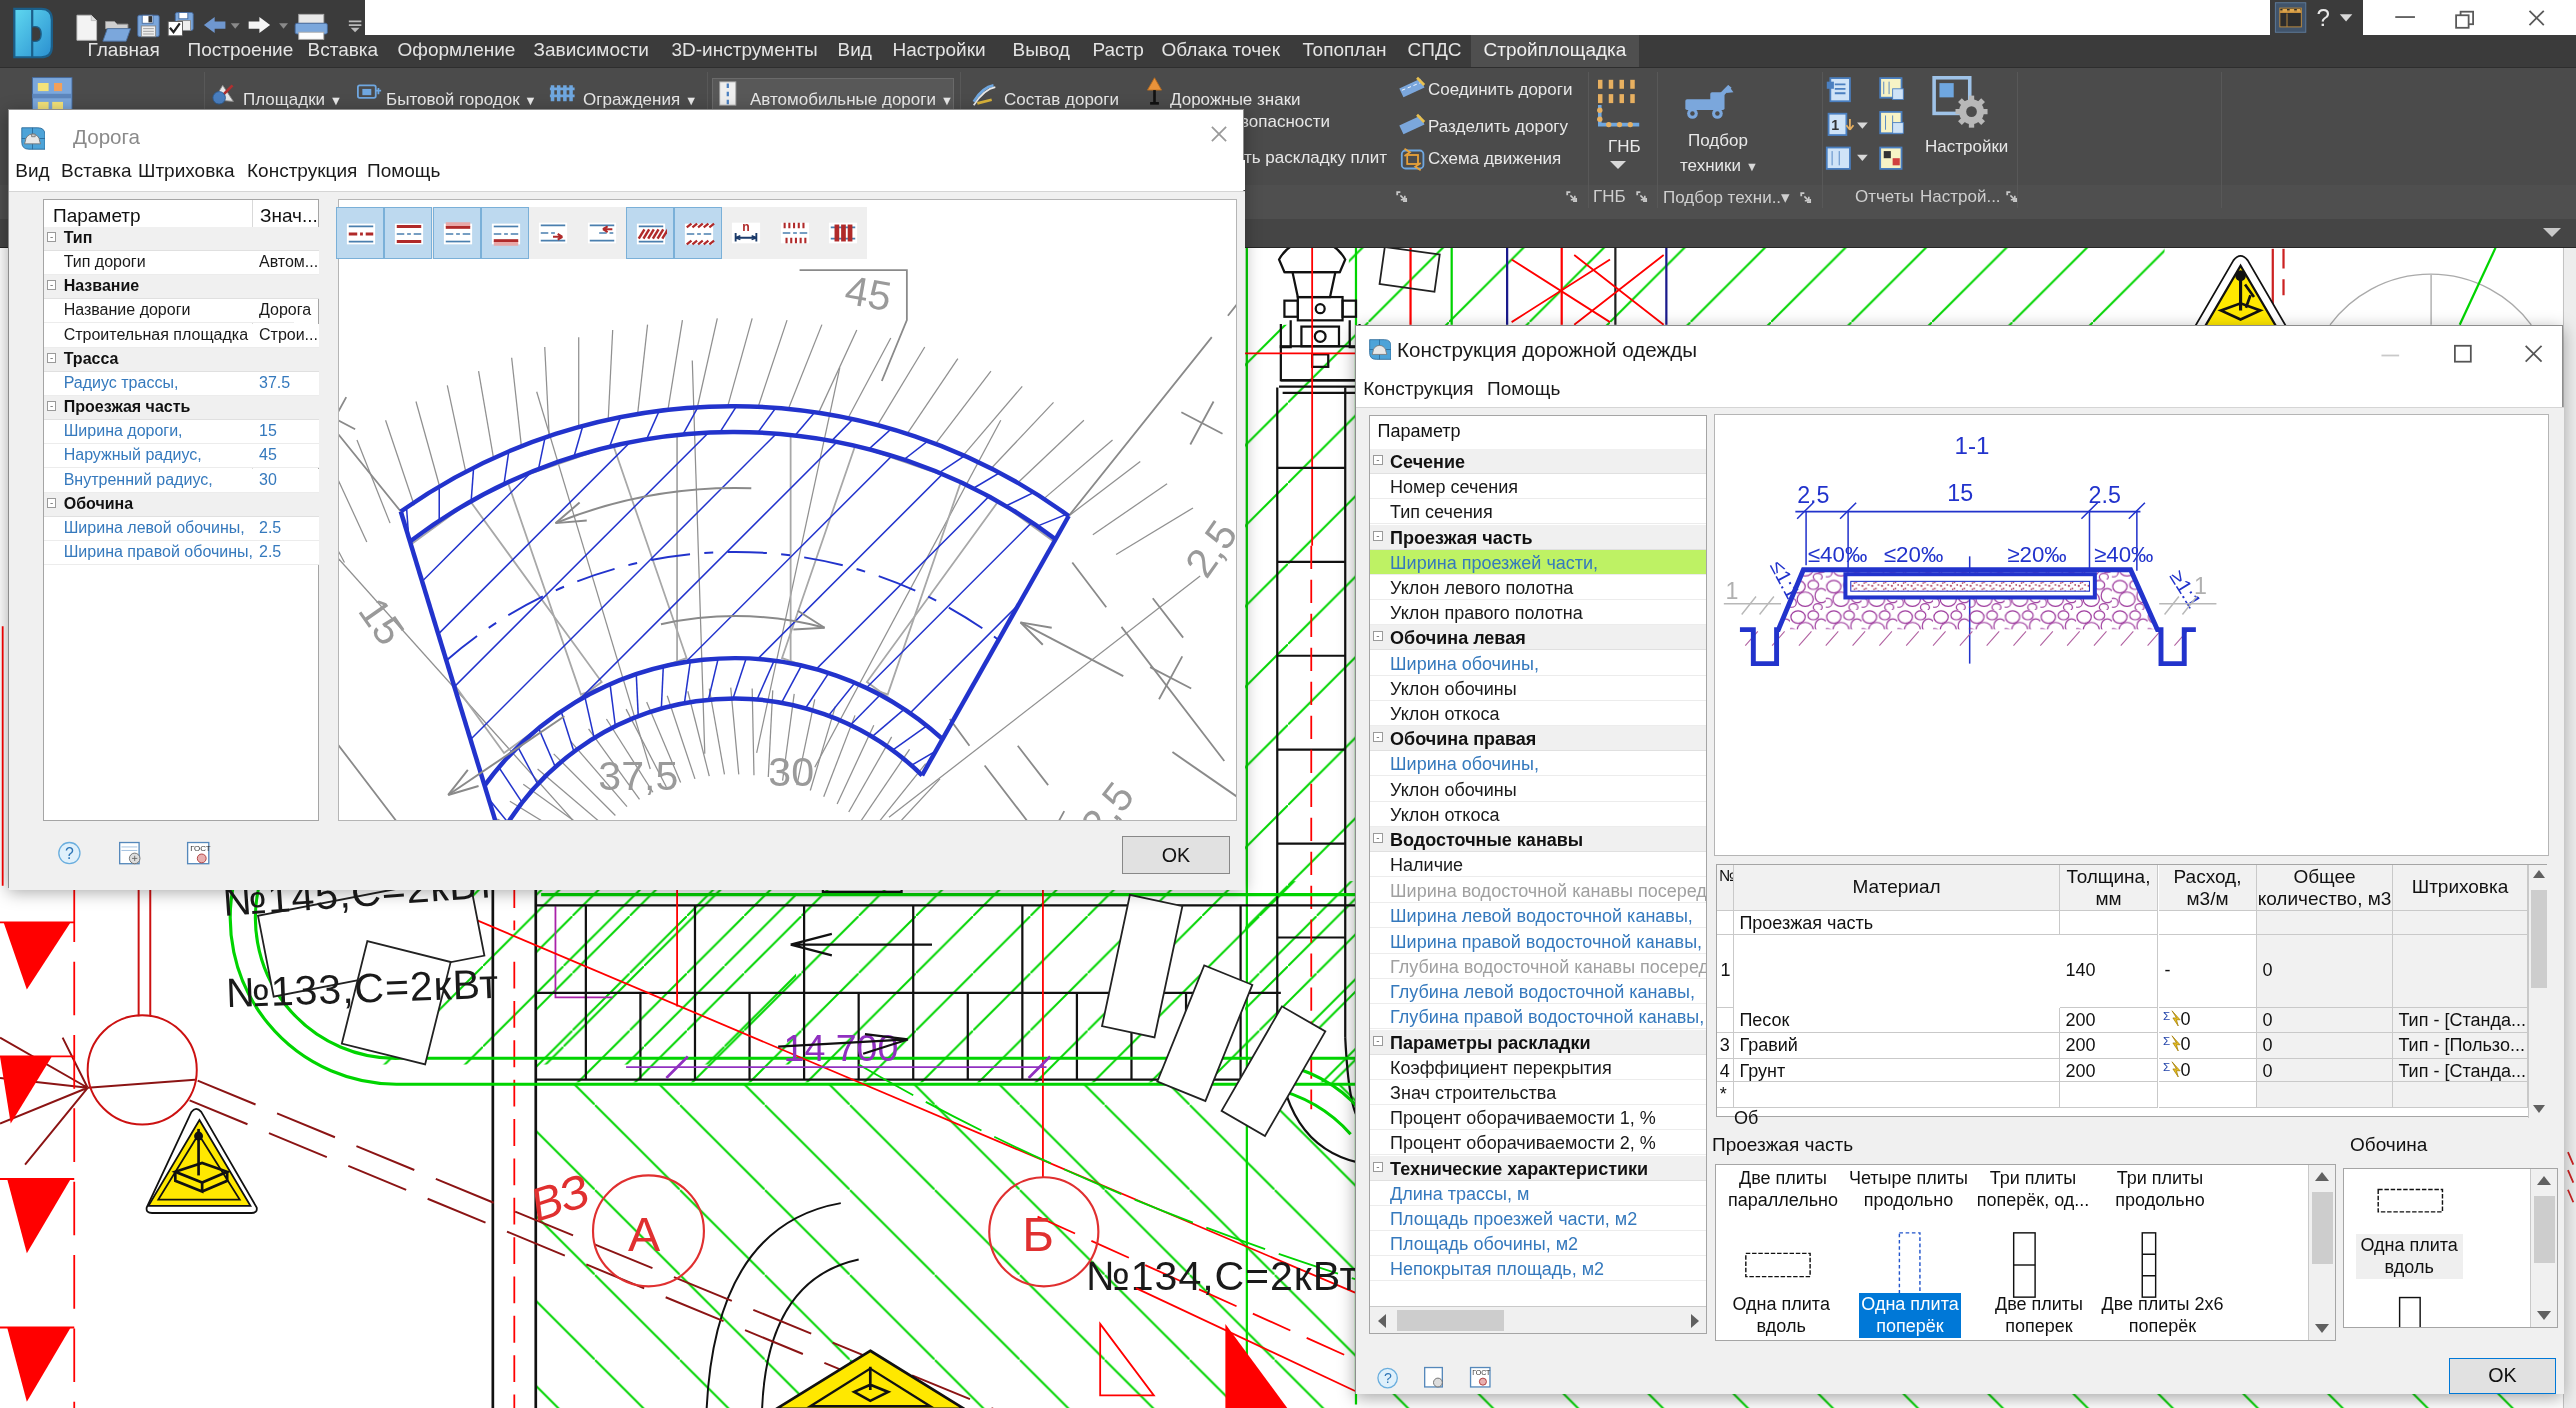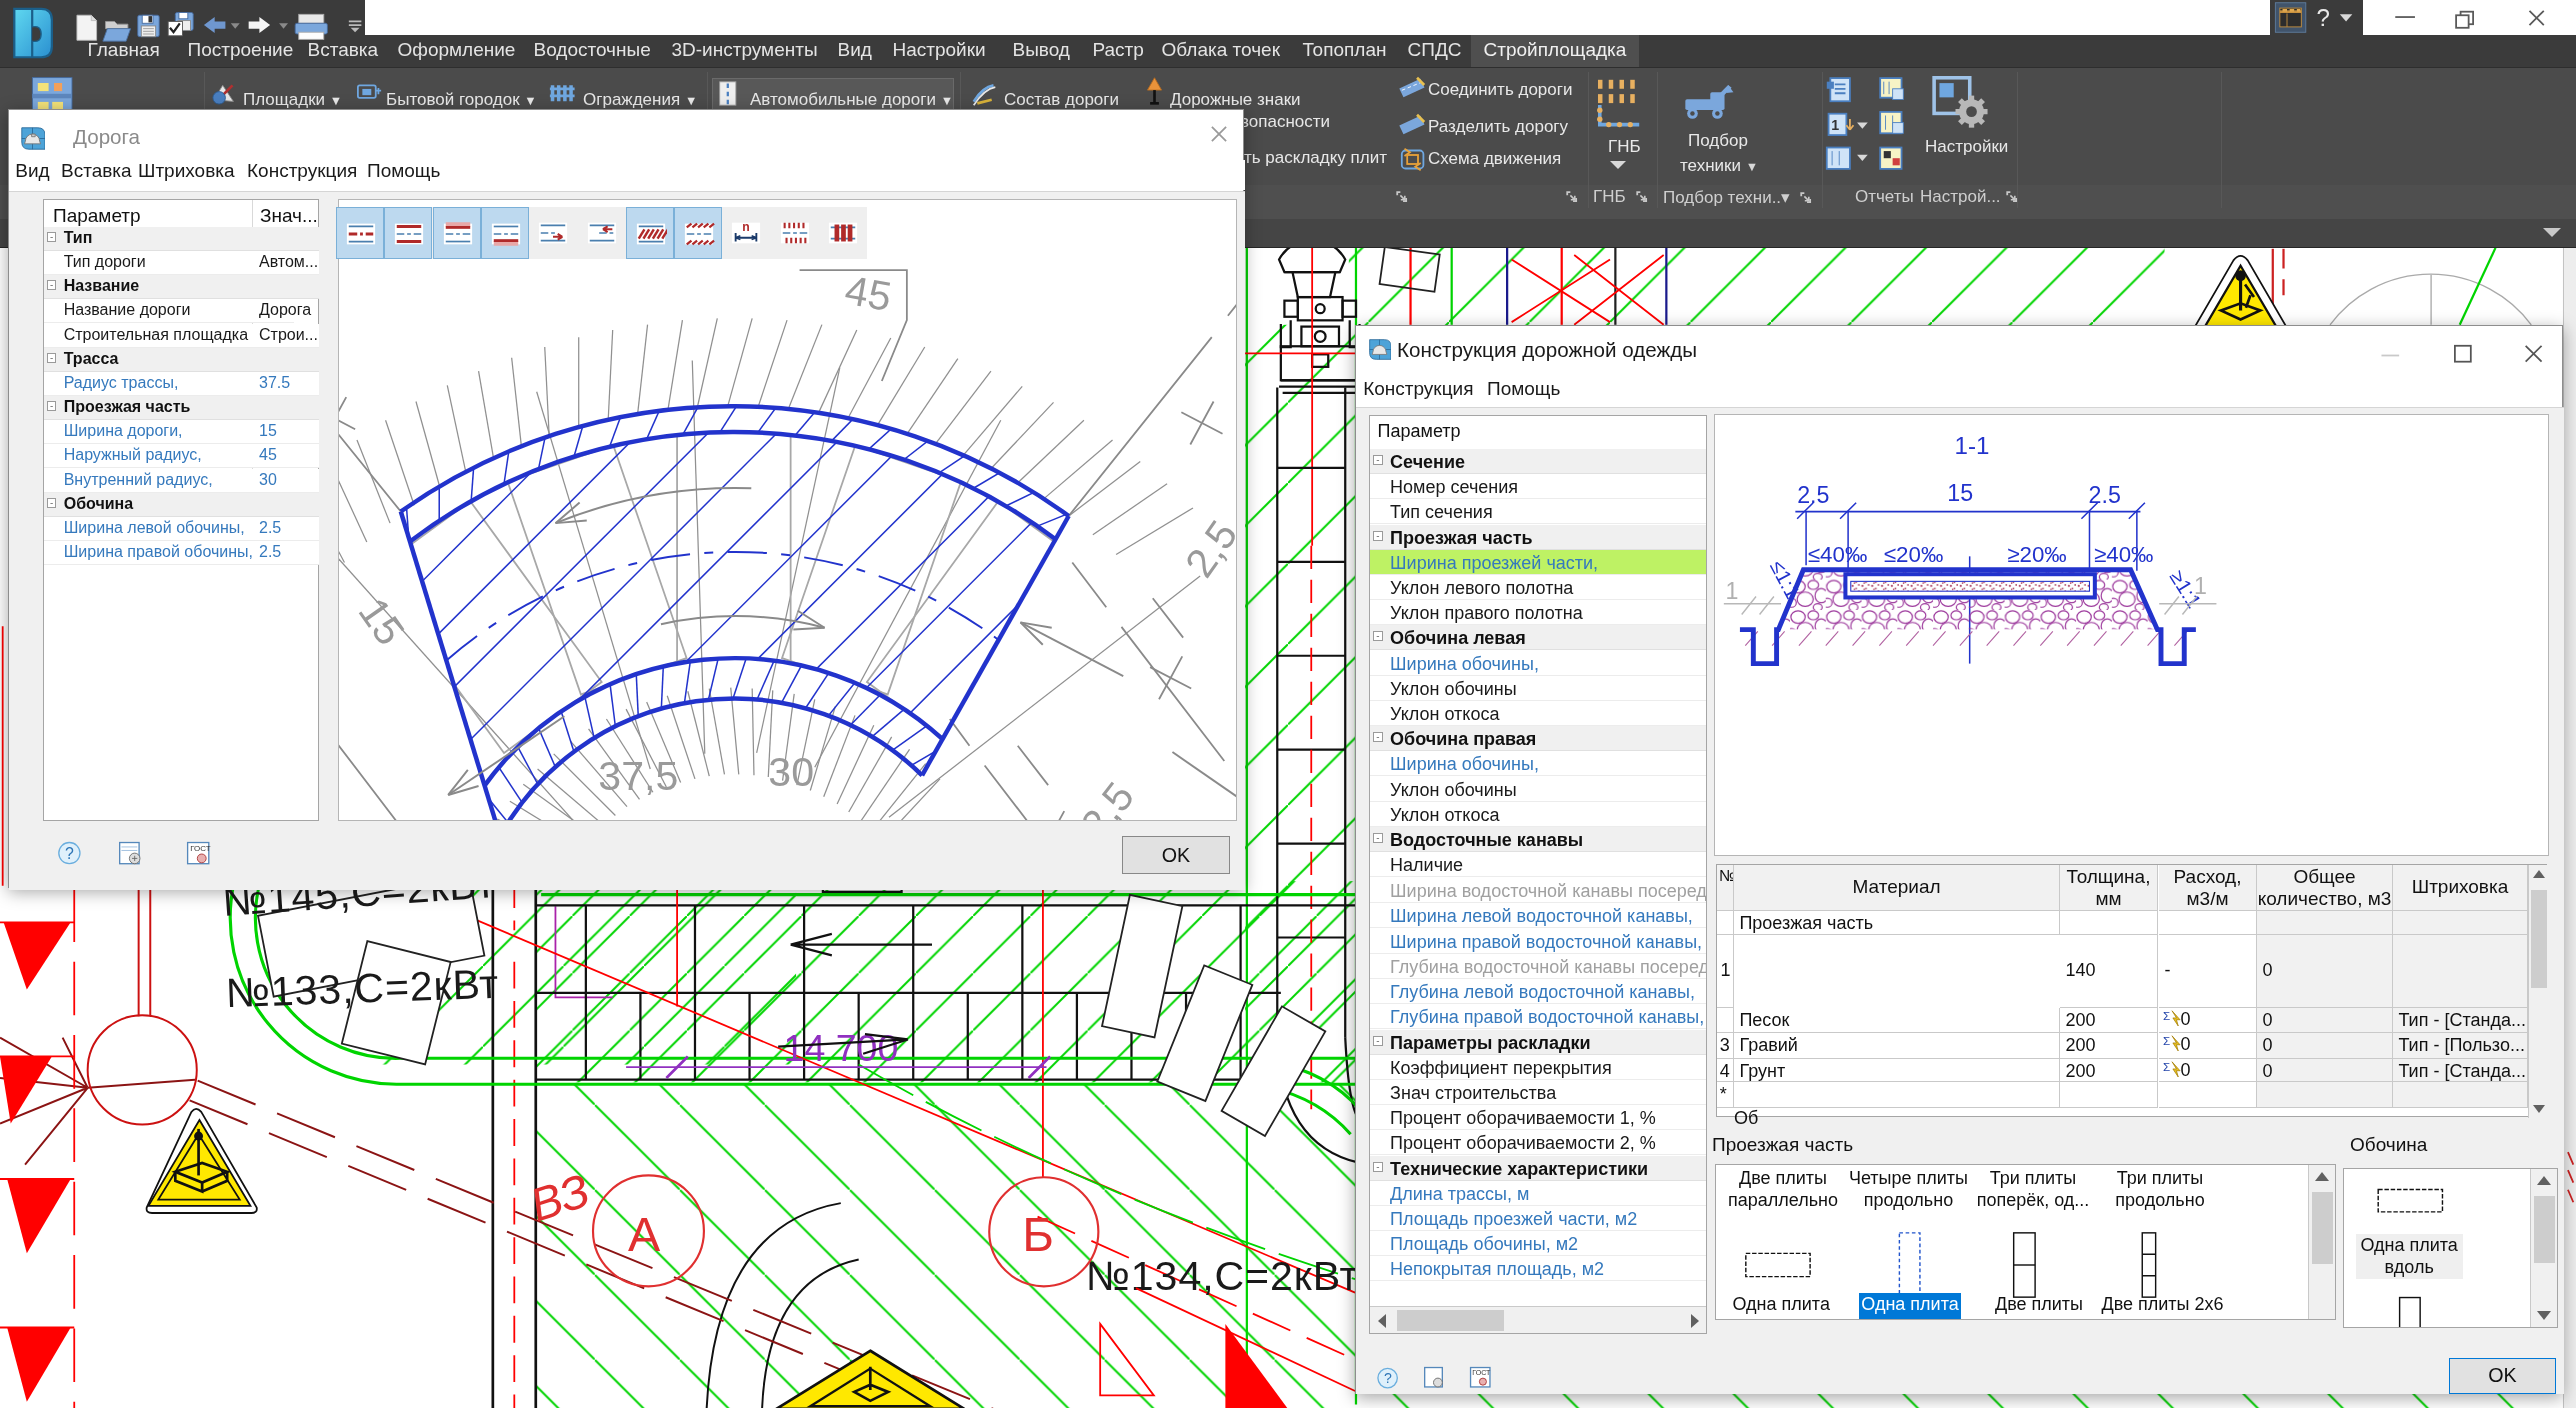--- a/index.html
+++ b/index.html
@@ -266,21 +266,21 @@
     <path d="M140 19 h22" stroke="#5a5a5a" stroke-width="2"></path>
     <rect x="213" y="13" width="14" height="14" fill="none" stroke="#5a5a5a" stroke-width="2"></rect>
     <rect x="208" y="17" width="14" height="14" fill="#fff" stroke="#5a5a5a" stroke-width="2"></rect>
     <path d="M290 12 l16 16 m0 -16 l-16 16" stroke="#5a5a5a" stroke-width="2"></path>
   </svg>
 
   <div class="abs tab" style="left:75px;top:35px;">Главная</div>
   <div class="abs tab" style="left:175px;top:35px;">Построение</div>
   <div class="abs tab" style="left:295px;top:35px;">Вставка</div>
   <div class="abs tab" style="left:385px;top:35px;">Оформление</div>
-  <div class="abs tab" style="left:521px;top:35px;">Водосточные</div>
+  <div class="abs tab" style="left:521px;top:35px;">Зависимости</div>
   <div class="abs tab" style="left:659px;top:35px;">3D-инструменты</div>
   <div class="abs tab" style="left:825px;top:35px;">Вид</div>
   <div class="abs tab" style="left:880px;top:35px;">Настройки</div>
   <div class="abs tab" style="left:1000px;top:35px;">Вывод</div>
   <div class="abs tab" style="left:1080px;top:35px;">Растр</div>
   <div class="abs tab" style="left:1149px;top:35px;text-align:right;">Облака точек</div>
   <div class="abs tab" style="left:1290px;top:35px;">Топоплан</div>
   <div class="abs tab" style="left:1395px;top:35px;">СПДС</div>
   <div class="abs tab active" style="left:1471px;top:35px;">Стройплощадка</div>
 
@@ -1219,21 +1219,21 @@
         </div>
         <div style="position:absolute;left:17px;top:243px;font-size:18px;color:#111;">Об</div>
         <div style="position:absolute;left:811px;top:0;width:19.7px;height:253px;background:#f0f0f0;border-left:0.9px solid #c9c9c9;">
           <div style="position:absolute;left:3.6px;top:5.4px;width:0;height:0;border-left:6.3px solid transparent;border-right:6.3px solid transparent;border-bottom:8px solid #606060;"></div>
           <div style="position:absolute;left:1.8px;top:25px;width:16px;height:98px;background:#cdcdcd;"></div>
           <div style="position:absolute;left:3.6px;bottom:5.4px;width:0;height:0;border-left:6.3px solid transparent;border-right:6.3px solid transparent;border-top:8px solid #606060;"></div>
         </div>
       </div>
     <div class="abs" style="left:356px;top:808px;font-size:19px;color:#111;">Проезжая часть</div>
     <div class="abs" style="left:994px;top:808px;font-size:19px;color:#111;">Обочина</div>
-    <div class="abs" style="left:359px;top:838px;width:621px;height:156px;background:#fff;border:0.9px solid #a5a5a5;overflow:hidden;">
+    <div class="abs" style="left:359px;top:838px;width:621px;height:177px;background:#fff;border:0.9px solid #a5a5a5;overflow:hidden;">
         <div style="position:absolute;left:9px;top:1.8px;width:116px;color:#111;font-size:18px;text-align:center;line-height:22.4px;">Две плиты<br>параллельно</div>
         <div style="position:absolute;left:129px;top:1.8px;width:127px;color:#111;font-size:18px;text-align:center;line-height:22.4px;">Четыре плиты<br>продольно</div>
         <div style="position:absolute;left:259px;top:1.8px;width:116px;color:#111;font-size:18px;text-align:center;line-height:22.4px;">Три плиты<br>поперёк, од...</div>
         <div style="position:absolute;left:386px;top:1.8px;width:116px;color:#111;font-size:18px;text-align:center;line-height:22.4px;">Три плиты<br>продольно</div>
         <svg style="position:absolute;left:0;top:0;" width="590" height="175" viewBox="0 0 660 196">
           <rect x="33" y="99" width="72" height="26" fill="none" stroke="#111" stroke-width="1.6" stroke-dasharray="5 2"></rect>
           <rect x="205" y="76" width="23" height="74" fill="none" stroke="#2255cc" stroke-width="1.6" stroke-dasharray="4 3"></rect>
           <rect x="333" y="76" width="24" height="72" fill="none" stroke="#111" stroke-width="1.6"></rect>
           <path d="M333 112 h24" stroke="#111" stroke-width="1.6"></path>
           <rect x="477" y="76" width="15" height="72" fill="none" stroke="#111" stroke-width="1.6"></rect>

